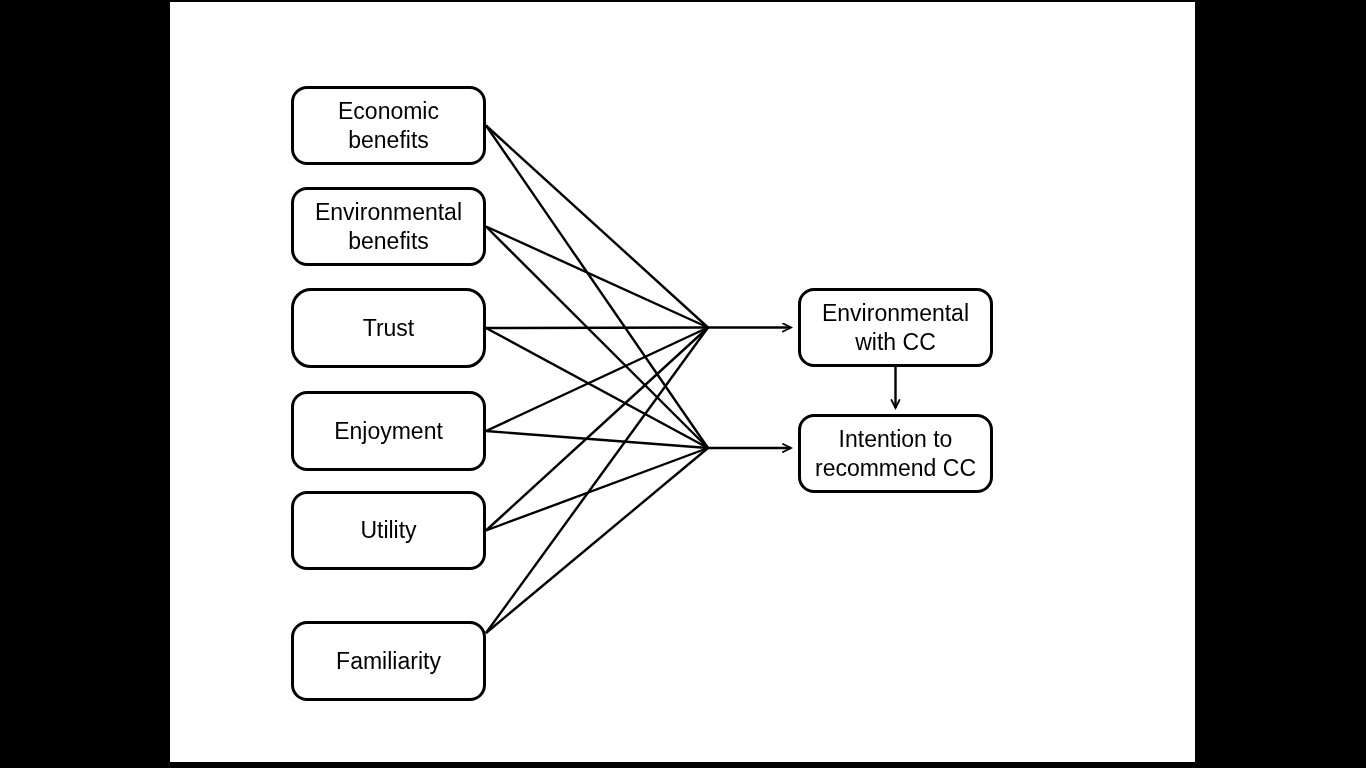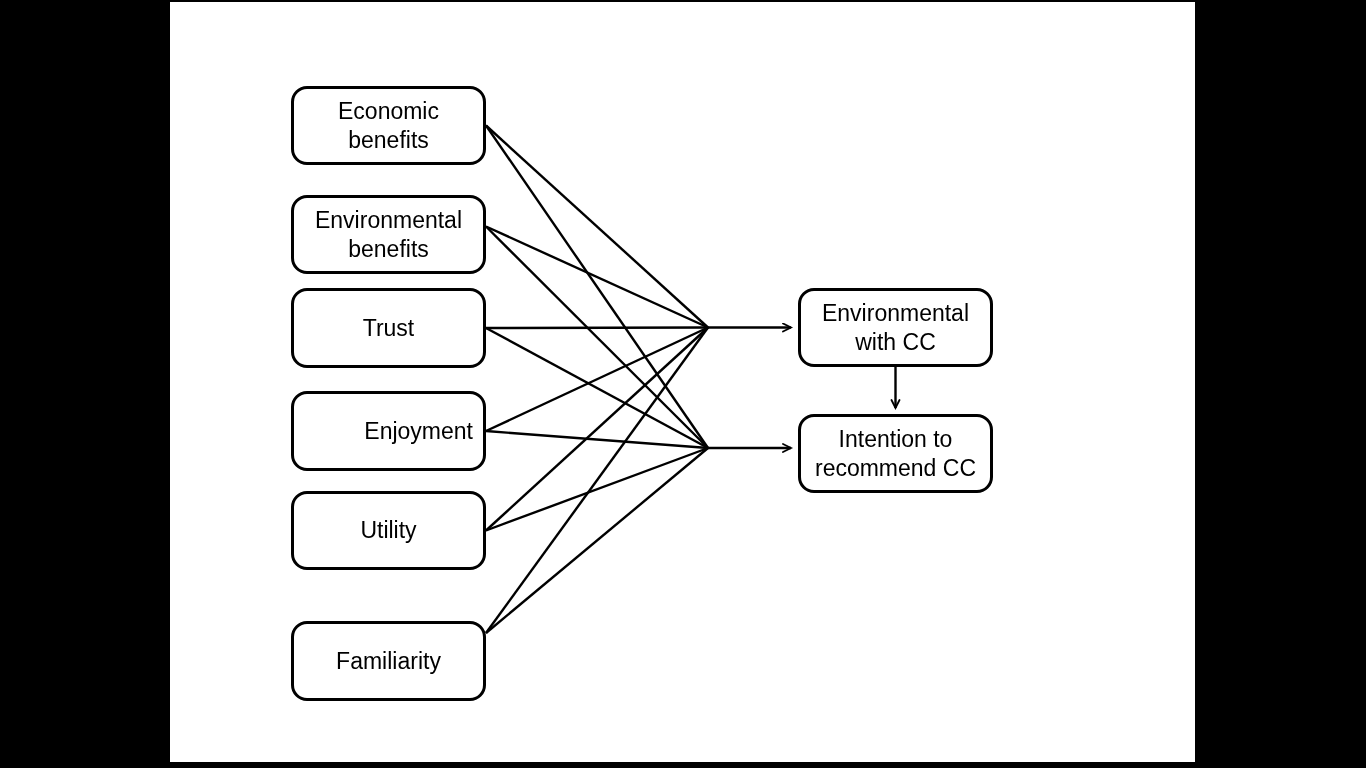--- a/index.html
+++ b/index.html
@@ -71,27 +71,27 @@
       <line x1="486" y1="530.5" x2="708" y2="448" stroke="#000000" stroke-width="2.4"></line>
       <line x1="486" y1="633" x2="708" y2="448" stroke="#000000" stroke-width="2.4"></line>
       <line x1="895.5" y1="367" x2="895.5" y2="408" stroke="#000000" stroke-width="2.4" marker-end="url(#arrow)"></line>
       <line x1="708" y1="327.5" x2="791" y2="327.5" stroke="#000000" stroke-width="2.4" marker-end="url(#arrow)"></line>
       <line x1="708" y1="448" x2="791" y2="448" stroke="#000000" stroke-width="2.4" marker-end="url(#arrow)"></line>
     </svg>
 
   <div class="node" style="left: 291px; top: 86px; width: 195px; height: 79px;">
     <span class="node-label">Economic benefits</span>
   </div>
-  <div class="node" style="left: 291px; top: 187px; width: 195px; height: 79px; margin-top: 8px;">
+  <div class="node" style="left: 291px; top: 187px; width: 195px; height: 79px;">
     <span class="node-label">Environmental benefits</span>
   </div>
-  <div class="node" style="left: 291px; top: 288px; width: 195px; height: 80px;">
+  <div class="node" style="left: 291px; top: 288px; width: 195px; height: 80px; border-radius: 20px;">
     <span class="node-label">Trust</span>
   </div>
-  <div class="node" style="left: 291px; top: 391px; width: 195px; height: 80px; justify-content: flex-end;">
+  <div class="node" style="left: 291px; top: 391px; width: 195px; height: 80px;">
     <span class="node-label">Enjoyment</span>
   </div>
   <div class="node" style="left: 291px; top: 491px; width: 195px; height: 79px;">
     <span class="node-label">Utility</span>
   </div>
   <div class="node" style="left: 291px; top: 593px; width: 195px; height: 80px; margin-top: 28px;">
     <span class="node-label">Familiarity</span>
   </div>
   <div class="node" style="left: 798px; top: 288px; width: 195px; height: 79px;">
     <span class="node-label">Environmental with CC</span>

